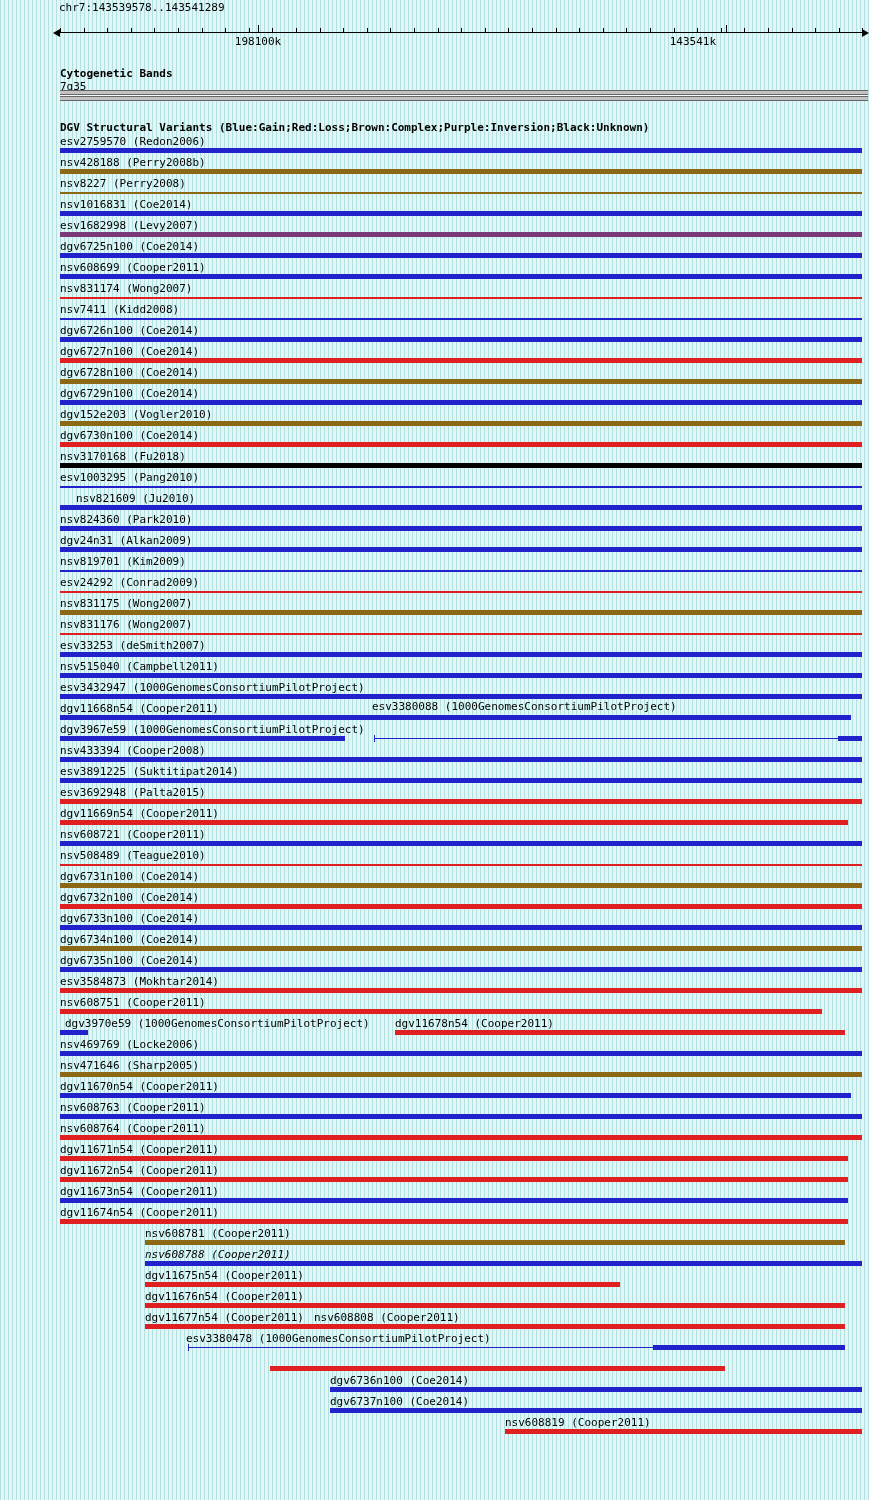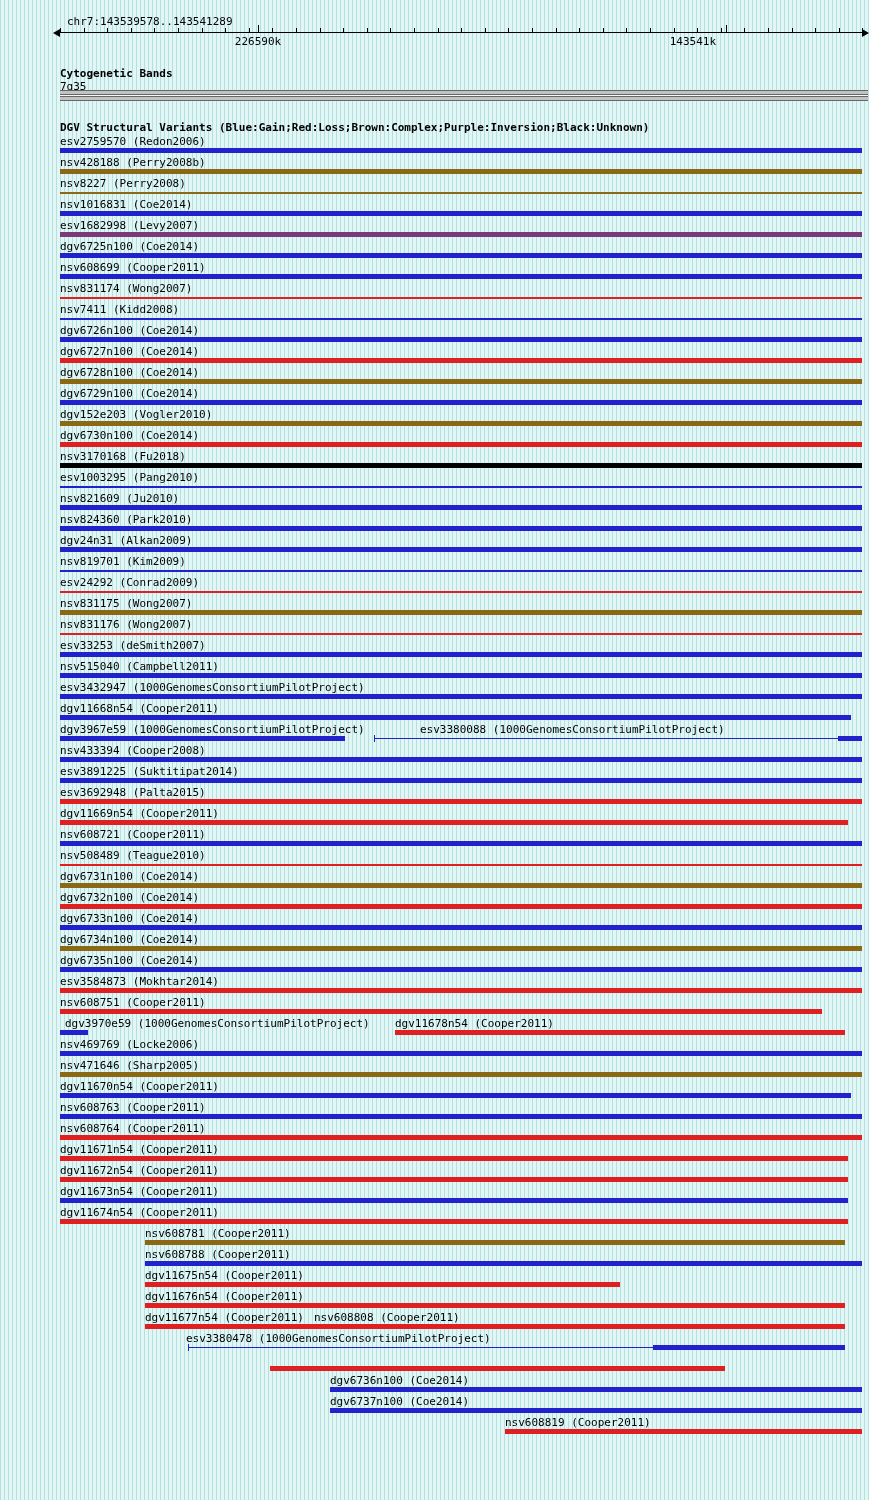--- a/index.html
+++ b/index.html
@@ -24,21 +24,21 @@
       #c2c2c2 7px, #c2c2c2 10px,
       #666 10px, #666 11px);
   }
 </style>
 </head>
 <body>
 
 <div class="page">
   <div class="grid-bg"></div>
 
-  <div class="txt" style="left:59px; top:15px;margin-left:8px;">chr7:143539578..143541289</div>
+  <div class="txt" style="left:59px; top:1px;">chr7:143539578..143541289</div>
 
   <div id="ruler">
       <div style="position: absolute; left: 60px; top: 32px; width: 802px; height: 1px; background: rgb(0, 0, 0);"></div>
       <div style="position: absolute; left: 53px; top: 29px; width: 0px; height: 0px; border-top: 4px solid transparent; border-bottom: 4px solid transparent; border-right: 7px solid rgb(0, 0, 0);"></div>
       <div style="position: absolute; left: 862px; top: 29px; width: 0px; height: 0px; border-top: 4px solid transparent; border-bottom: 4px solid transparent; border-left: 7px solid rgb(0, 0, 0);"></div>
       <div style="position: absolute; left: 60px; top: 28px; width: 1px; height: 4px; background: rgb(0, 0, 0);"></div>
       <div style="position: absolute; left: 84px; top: 28px; width: 1px; height: 4px; background: rgb(0, 0, 0);"></div>
       <div style="position: absolute; left: 107px; top: 28px; width: 1px; height: 4px; background: rgb(0, 0, 0);"></div>
       <div style="position: absolute; left: 131px; top: 28px; width: 1px; height: 4px; background: rgb(0, 0, 0);"></div>
       <div style="position: absolute; left: 154px; top: 28px; width: 1px; height: 4px; background: rgb(0, 0, 0);"></div>
@@ -66,21 +66,21 @@
       <div style="position: absolute; left: 674px; top: 28px; width: 1px; height: 4px; background: rgb(0, 0, 0);"></div>
       <div style="position: absolute; left: 697px; top: 28px; width: 1px; height: 4px; background: rgb(0, 0, 0);"></div>
       <div style="position: absolute; left: 721px; top: 28px; width: 1px; height: 4px; background: rgb(0, 0, 0);"></div>
       <div style="position: absolute; left: 744px; top: 28px; width: 1px; height: 4px; background: rgb(0, 0, 0);"></div>
       <div style="position: absolute; left: 768px; top: 28px; width: 1px; height: 4px; background: rgb(0, 0, 0);"></div>
       <div style="position: absolute; left: 792px; top: 28px; width: 1px; height: 4px; background: rgb(0, 0, 0);"></div>
       <div style="position: absolute; left: 815px; top: 28px; width: 1px; height: 4px; background: rgb(0, 0, 0);"></div>
       <div style="position: absolute; left: 839px; top: 28px; width: 1px; height: 4px; background: rgb(0, 0, 0);"></div>
       <div style="position: absolute; left: 862px; top: 28px; width: 1px; height: 4px; background: rgb(0, 0, 0);"></div>
       <div style="position: absolute; left: 258px; top: 25px; width: 1px; height: 7px; background: rgb(0, 0, 0);"></div>
-      <div class="txt" style="left: 232px; top: 35px; width: 52px; text-align: center;">226590k</div>
+      <div class="txt" style="left: 232px; top: 35px; width: 52px; text-align: center;">198100k</div>
       <div style="position: absolute; left: 726px; top: 25px; width: 1px; height: 7px; background: rgb(0, 0, 0);"></div>
       <div class="txt" style="left: 664px; top: 35px; width: 52px; text-align: right;">143541k</div>
     </div>
 
   <div class="txt bold" style="left:60px; top:67px;">Cytogenetic Bands</div>
 
   <div class="txt" style="left:60px; top:80px;">7q35</div>
 
   <div class="cyto-bar"></div>
 
@@ -114,21 +114,21 @@
       <div class="txt" style="left: 60px; top: 387px;">dgv6729n100 (Coe2014)</div>
       <div style="position: absolute; left: 60px; top: 400px; width: 802px; height: 5px; background: rgb(34, 34, 204);"></div>
       <div class="txt" style="left: 60px; top: 408px;">dgv152e203 (Vogler2010)</div>
       <div style="position: absolute; left: 60px; top: 421px; width: 802px; height: 5px; background: rgb(139, 105, 20);"></div>
       <div class="txt" style="left: 60px; top: 429px;">dgv6730n100 (Coe2014)</div>
       <div style="position: absolute; left: 60px; top: 442px; width: 802px; height: 5px; background: rgb(224, 32, 32);"></div>
       <div class="txt" style="left: 60px; top: 450px;">nsv3170168 (Fu2018)</div>
       <div style="position: absolute; left: 60px; top: 463px; width: 802px; height: 5px; background: rgb(0, 0, 0);"></div>
       <div class="txt" style="left: 60px; top: 471px;">esv1003295 (Pang2010)</div>
       <div style="position: absolute; left: 60px; top: 486px; width: 802px; height: 2px; background: rgb(34, 34, 204);"></div>
-      <div class="txt" style="left: 60px; top: 492px;">nsv821609 (Ju2010)</div>
+      <div class="txt" style="left: 60px; top: 492px; padding-left: 16px;">nsv821609 (Ju2010)</div>
       <div style="position: absolute; left: 60px; top: 505px; width: 802px; height: 5px; background: rgb(34, 34, 204);"></div>
       <div class="txt" style="left: 60px; top: 513px;">nsv824360 (Park2010)</div>
       <div style="position: absolute; left: 60px; top: 526px; width: 802px; height: 5px; background: rgb(34, 34, 204);"></div>
       <div class="txt" style="left: 60px; top: 534px;">dgv24n31 (Alkan2009)</div>
       <div style="position: absolute; left: 60px; top: 547px; width: 802px; height: 5px; background: rgb(34, 34, 204);"></div>
       <div class="txt" style="left: 60px; top: 555px;">nsv819701 (Kim2009)</div>
       <div style="position: absolute; left: 60px; top: 570px; width: 802px; height: 2px; background: rgb(34, 34, 204);"></div>
       <div class="txt" style="left: 60px; top: 576px;">esv24292 (Conrad2009)</div>
       <div style="position: absolute; left: 60px; top: 591px; width: 802px; height: 2px; background: rgb(224, 32, 32);"></div>
       <div class="txt" style="left: 60px; top: 597px;">nsv831175 (Wong2007)</div>
@@ -138,21 +138,21 @@
       <div class="txt" style="left: 60px; top: 639px;">esv33253 (deSmith2007)</div>
       <div style="position: absolute; left: 60px; top: 652px; width: 802px; height: 5px; background: rgb(34, 34, 204);"></div>
       <div class="txt" style="left: 60px; top: 660px;">nsv515040 (Campbell2011)</div>
       <div style="position: absolute; left: 60px; top: 673px; width: 802px; height: 5px; background: rgb(34, 34, 204);"></div>
       <div class="txt" style="left: 60px; top: 681px;">esv3432947 (1000GenomesConsortiumPilotProject)</div>
       <div style="position: absolute; left: 60px; top: 694px; width: 802px; height: 5px; background: rgb(34, 34, 204);"></div>
       <div class="txt" style="left: 60px; top: 702px;">dgv11668n54 (Cooper2011)</div>
       <div style="position: absolute; left: 60px; top: 715px; width: 791px; height: 5px; background: rgb(34, 34, 204);"></div>
       <div class="txt" style="left: 60px; top: 723px;">dgv3967e59 (1000GenomesConsortiumPilotProject)</div>
       <div style="position: absolute; left: 60px; top: 736px; width: 285px; height: 5px; background: rgb(34, 34, 204);"></div>
-      <div class="txt" style="left: 372px; top: 723px; padding-left: 48px;">esv3380088 (1000GenomesConsortiumPilotProject)</div>
+      <div class="txt" style="left: 372px; top: 700px;">esv3380088 (1000GenomesConsortiumPilotProject)</div>
       <div style="position: absolute; left: 374px; top: 738px; width: 488px; height: 1px; background: rgb(34, 34, 204);"></div>
       <div style="position: absolute; left: 838px; top: 736px; width: 24px; height: 5px; background: rgb(34, 34, 204);"></div>
       <div style="position: absolute; left: 374px; top: 735px; width: 1px; height: 7px; background: rgb(34, 34, 204);"></div>
       <div class="txt" style="left: 60px; top: 744px;">nsv433394 (Cooper2008)</div>
       <div style="position: absolute; left: 60px; top: 757px; width: 802px; height: 5px; background: rgb(34, 34, 204);"></div>
       <div class="txt" style="left: 60px; top: 765px;">esv3891225 (Suktitipat2014)</div>
       <div style="position: absolute; left: 60px; top: 778px; width: 802px; height: 5px; background: rgb(34, 34, 204);"></div>
       <div class="txt" style="left: 60px; top: 786px;">esv3692948 (Palta2015)</div>
       <div style="position: absolute; left: 60px; top: 799px; width: 802px; height: 5px; background: rgb(224, 32, 32);"></div>
       <div class="txt" style="left: 60px; top: 807px;">dgv11669n54 (Cooper2011)</div>
@@ -192,21 +192,21 @@
       <div class="txt" style="left: 60px; top: 1143px;">dgv11671n54 (Cooper2011)</div>
       <div style="position: absolute; left: 60px; top: 1156px; width: 788px; height: 5px; background: rgb(224, 32, 32);"></div>
       <div class="txt" style="left: 60px; top: 1164px;">dgv11672n54 (Cooper2011)</div>
       <div style="position: absolute; left: 60px; top: 1177px; width: 788px; height: 5px; background: rgb(224, 32, 32);"></div>
       <div class="txt" style="left: 60px; top: 1185px;">dgv11673n54 (Cooper2011)</div>
       <div style="position: absolute; left: 60px; top: 1198px; width: 788px; height: 5px; background: rgb(34, 34, 204);"></div>
       <div class="txt" style="left: 60px; top: 1206px;">dgv11674n54 (Cooper2011)</div>
       <div style="position: absolute; left: 60px; top: 1219px; width: 788px; height: 5px; background: rgb(224, 32, 32);"></div>
       <div class="txt" style="left: 145px; top: 1227px;">nsv608781 (Cooper2011)</div>
       <div style="position: absolute; left: 145px; top: 1240px; width: 700px; height: 5px; background: rgb(139, 105, 20);"></div>
-      <div class="txt" style="left: 145px; top: 1248px;">nsv608788 (Cooper2011)</div>
+      <div class="txt" style="left: 145px; top: 1248px; font-style: italic;">nsv608788 (Cooper2011)</div>
       <div style="position: absolute; left: 145px; top: 1261px; width: 717px; height: 5px; background: rgb(34, 34, 204);"></div>
       <div class="txt" style="left: 145px; top: 1269px;">dgv11675n54 (Cooper2011)</div>
       <div style="position: absolute; left: 145px; top: 1282px; width: 475px; height: 5px; background: rgb(224, 32, 32);"></div>
       <div class="txt" style="left: 145px; top: 1290px;">dgv11676n54 (Cooper2011)</div>
       <div style="position: absolute; left: 145px; top: 1303px; width: 700px; height: 5px; background: rgb(224, 32, 32);"></div>
       <div class="txt" style="left: 145px; top: 1311px;">dgv11677n54 (Cooper2011)</div>
       <div style="position: absolute; left: 145px; top: 1324px; width: 700px; height: 5px; background: rgb(224, 32, 32);"></div>
       <div class="txt" style="left: 186px; top: 1332px;">esv3380478 (1000GenomesConsortiumPilotProject)</div>
       <div style="position: absolute; left: 188px; top: 1347px; width: 465px; height: 1px; background: rgb(34, 34, 204);"></div>
       <div style="position: absolute; left: 653px; top: 1345px; width: 192px; height: 5px; background: rgb(34, 34, 204);"></div>

